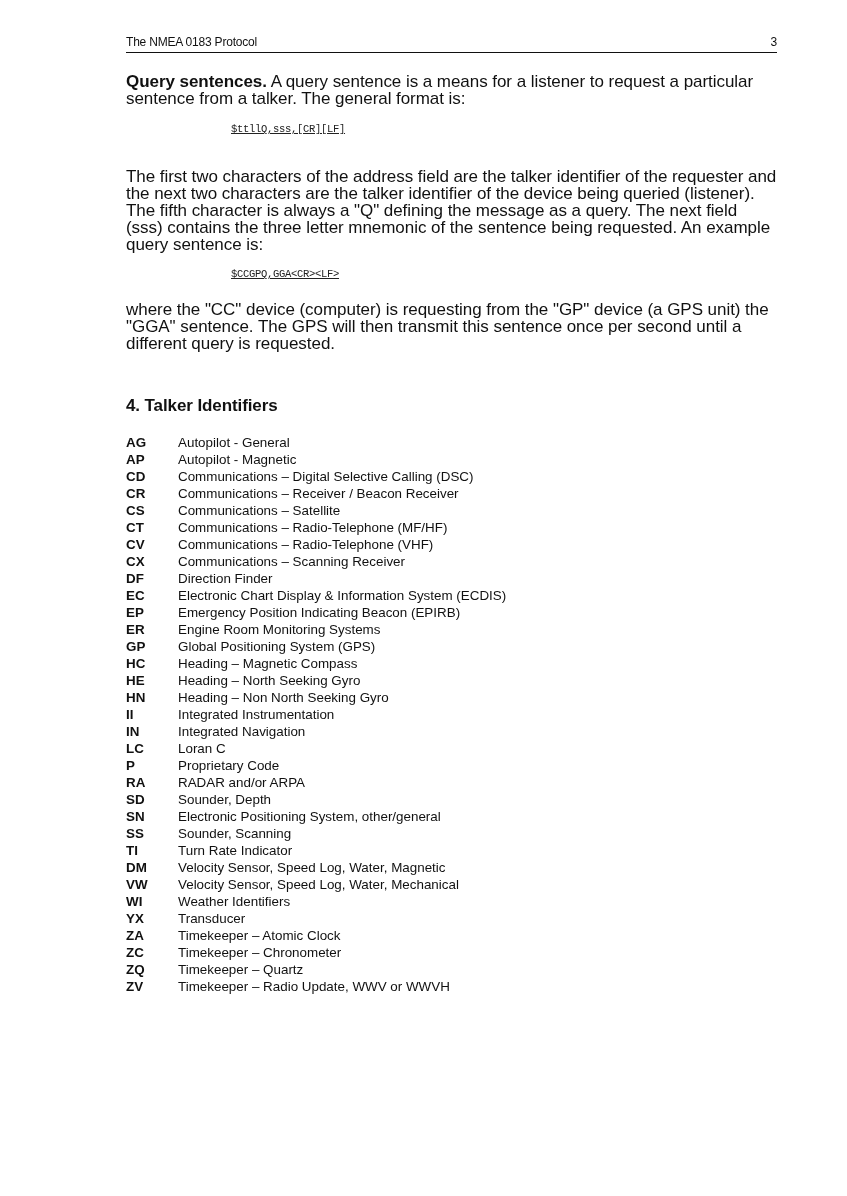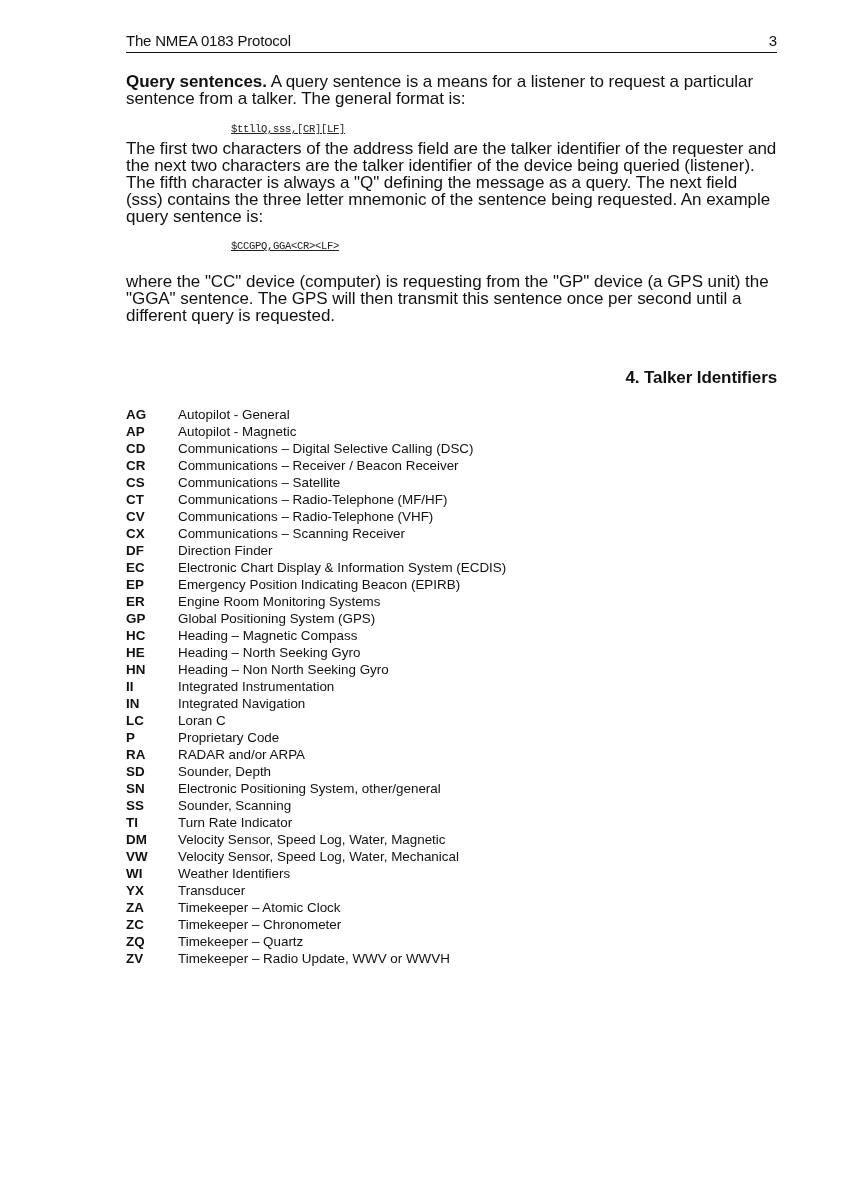--- a/index.html
+++ b/index.html
@@ -18,21 +18,21 @@
     .page {
       position: absolute;
       left: 126px;
       top: 34px;
       width: 651px;
     }
     .running-header {
       display: flex;
       justify-content: space-between;
       align-items: flex-end;
-      font-size: 15px;
+      font-size: 12px;
       letter-spacing: -0.2px;
       padding-bottom: 3px;
       border-bottom: 1.3px solid #111;
       height: 15px;
     }
     .para {
       font-size: 17px;
       line-height: 17px;
       margin: 0;
       letter-spacing: -0.05px;
@@ -44,29 +44,28 @@
     .code {
       font-family: "Liberation Mono", monospace;
       font-size: 10.5px;
       margin: 0;
       padding-left: 105px;
       color: #222;
       letter-spacing: -0.3px;
       text-decoration: underline;
     }
     .code1 { margin-top: 16px; height: 15px; }
-    .p2 { margin-top: 2px; }
+    .p2 { margin-top: 30px; }
     .code2 { margin-top: 15px; height: 15px; }
     .p3 { margin-top: 18px; }
     .section-title {
       font-size: 17px;
       font-weight: bold;
       margin: 44px 0 0 0;
       letter-spacing: -0.1px;
-      text-align: right;
     }
     .talker-list {
       margin-top: 18px;
       list-style: none;
       padding: 0;
     }
     .talker-row {
       display: flex;
       font-size: 13.4px;
       line-height: 17px;

